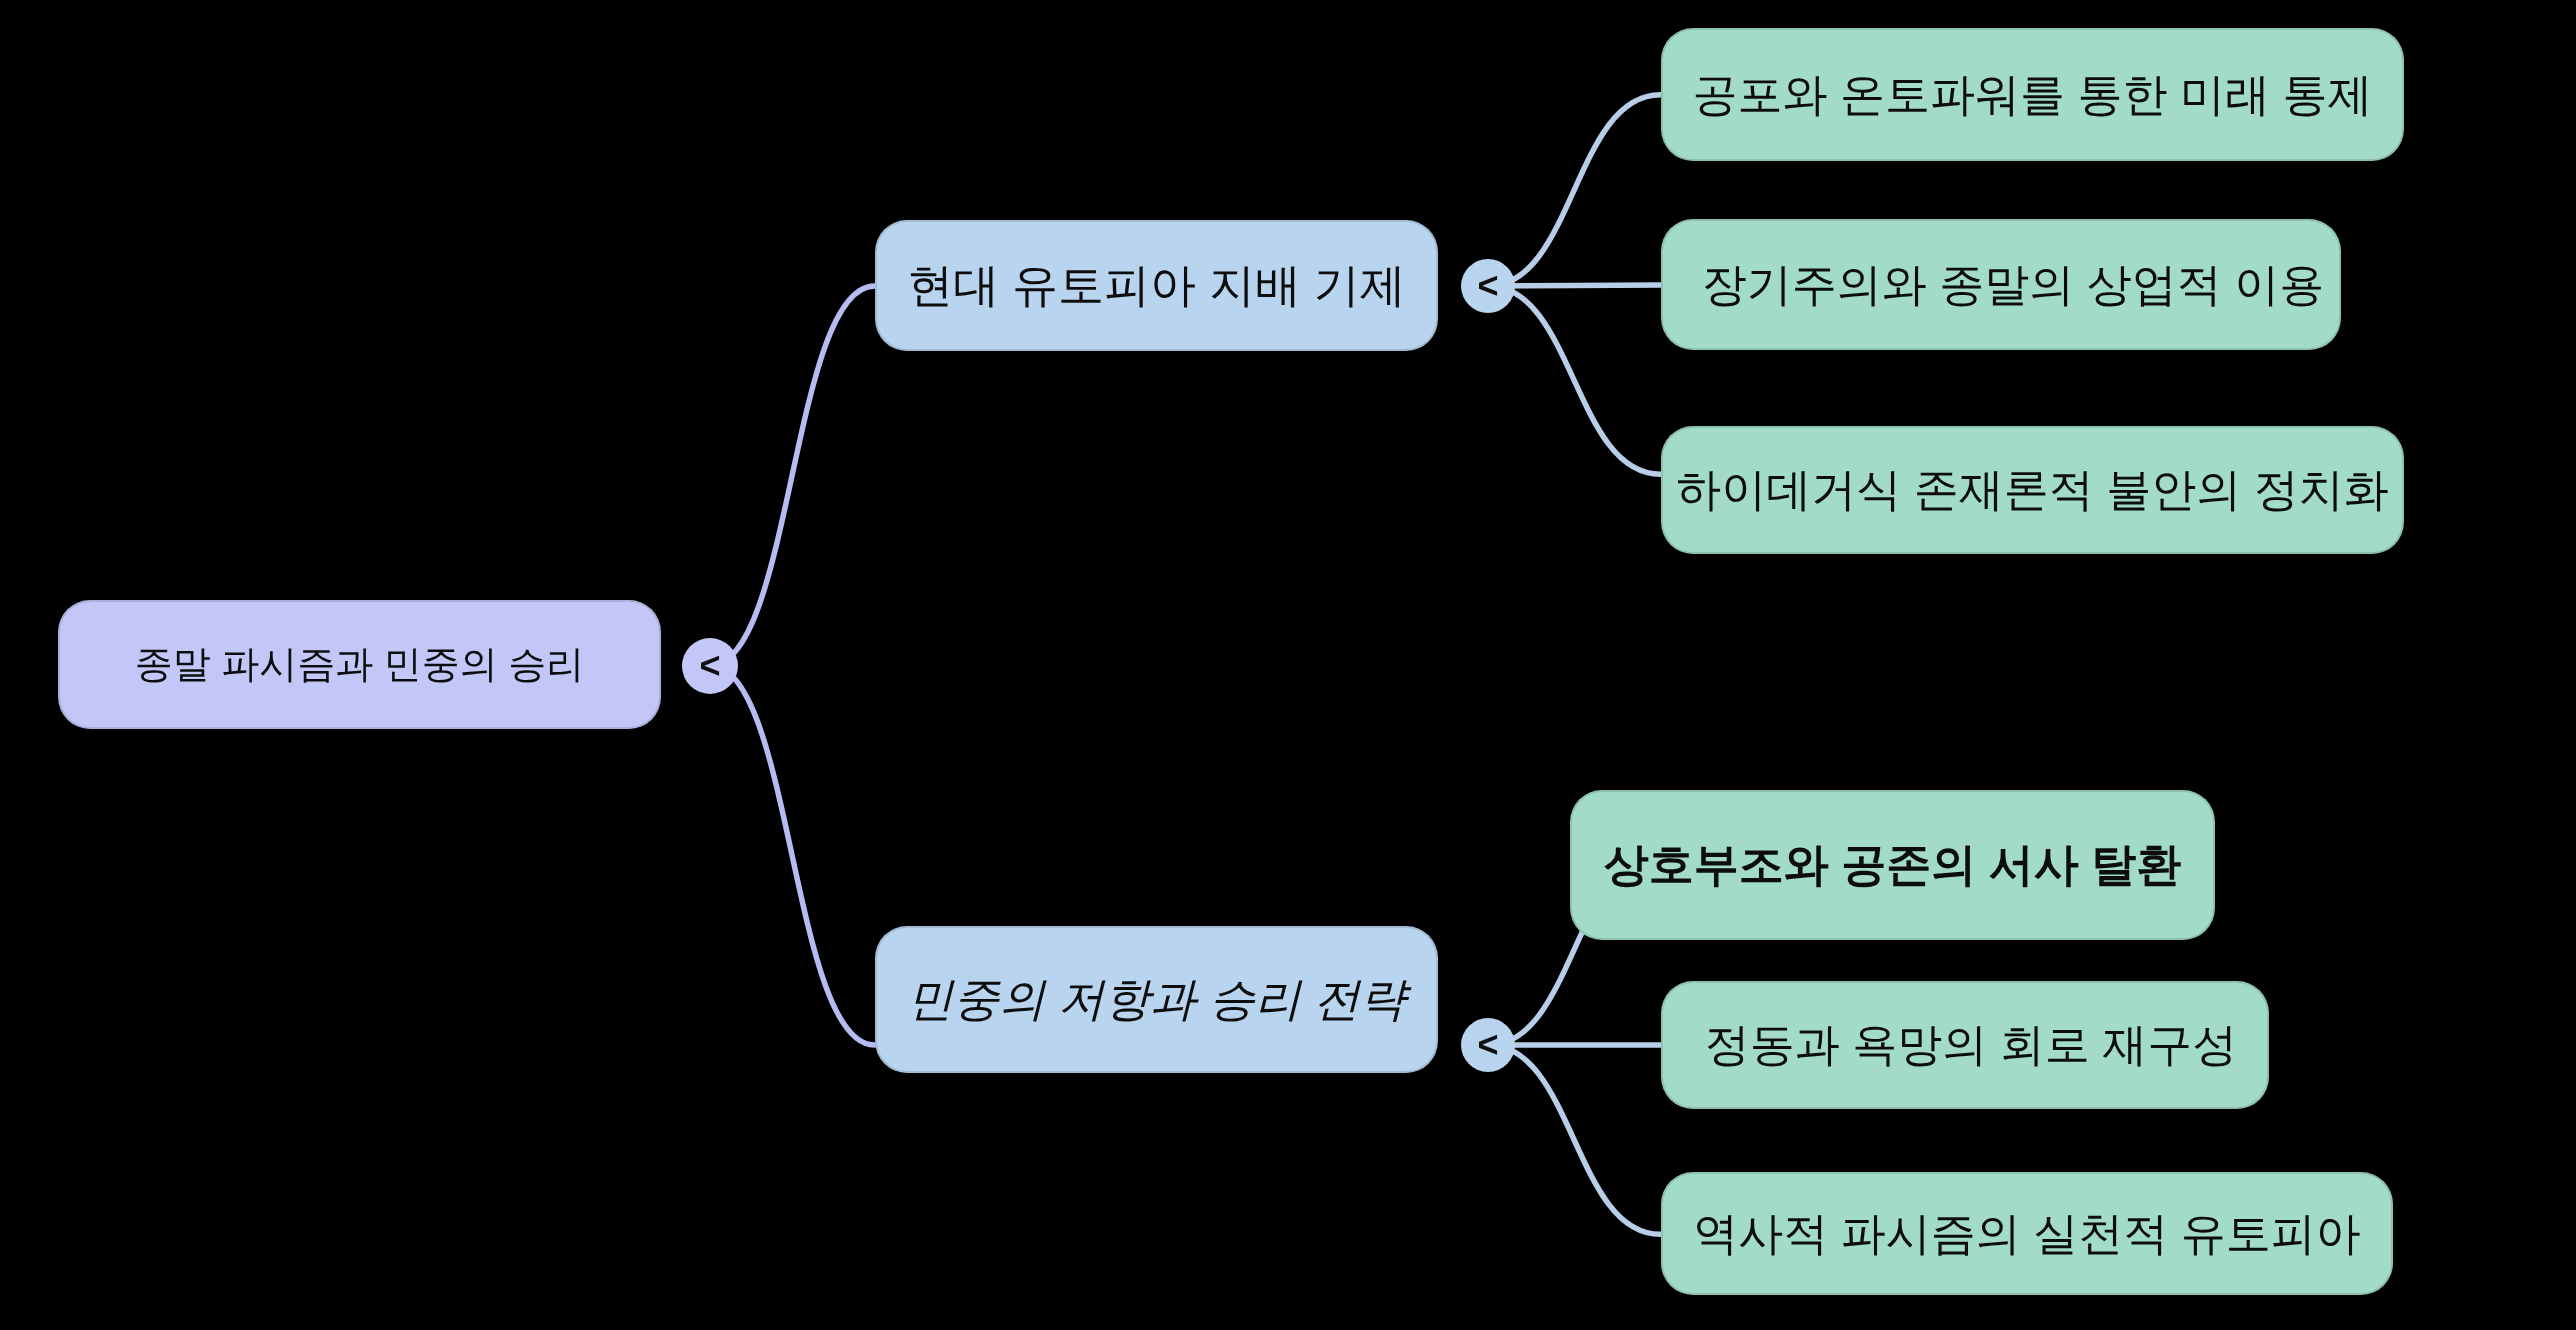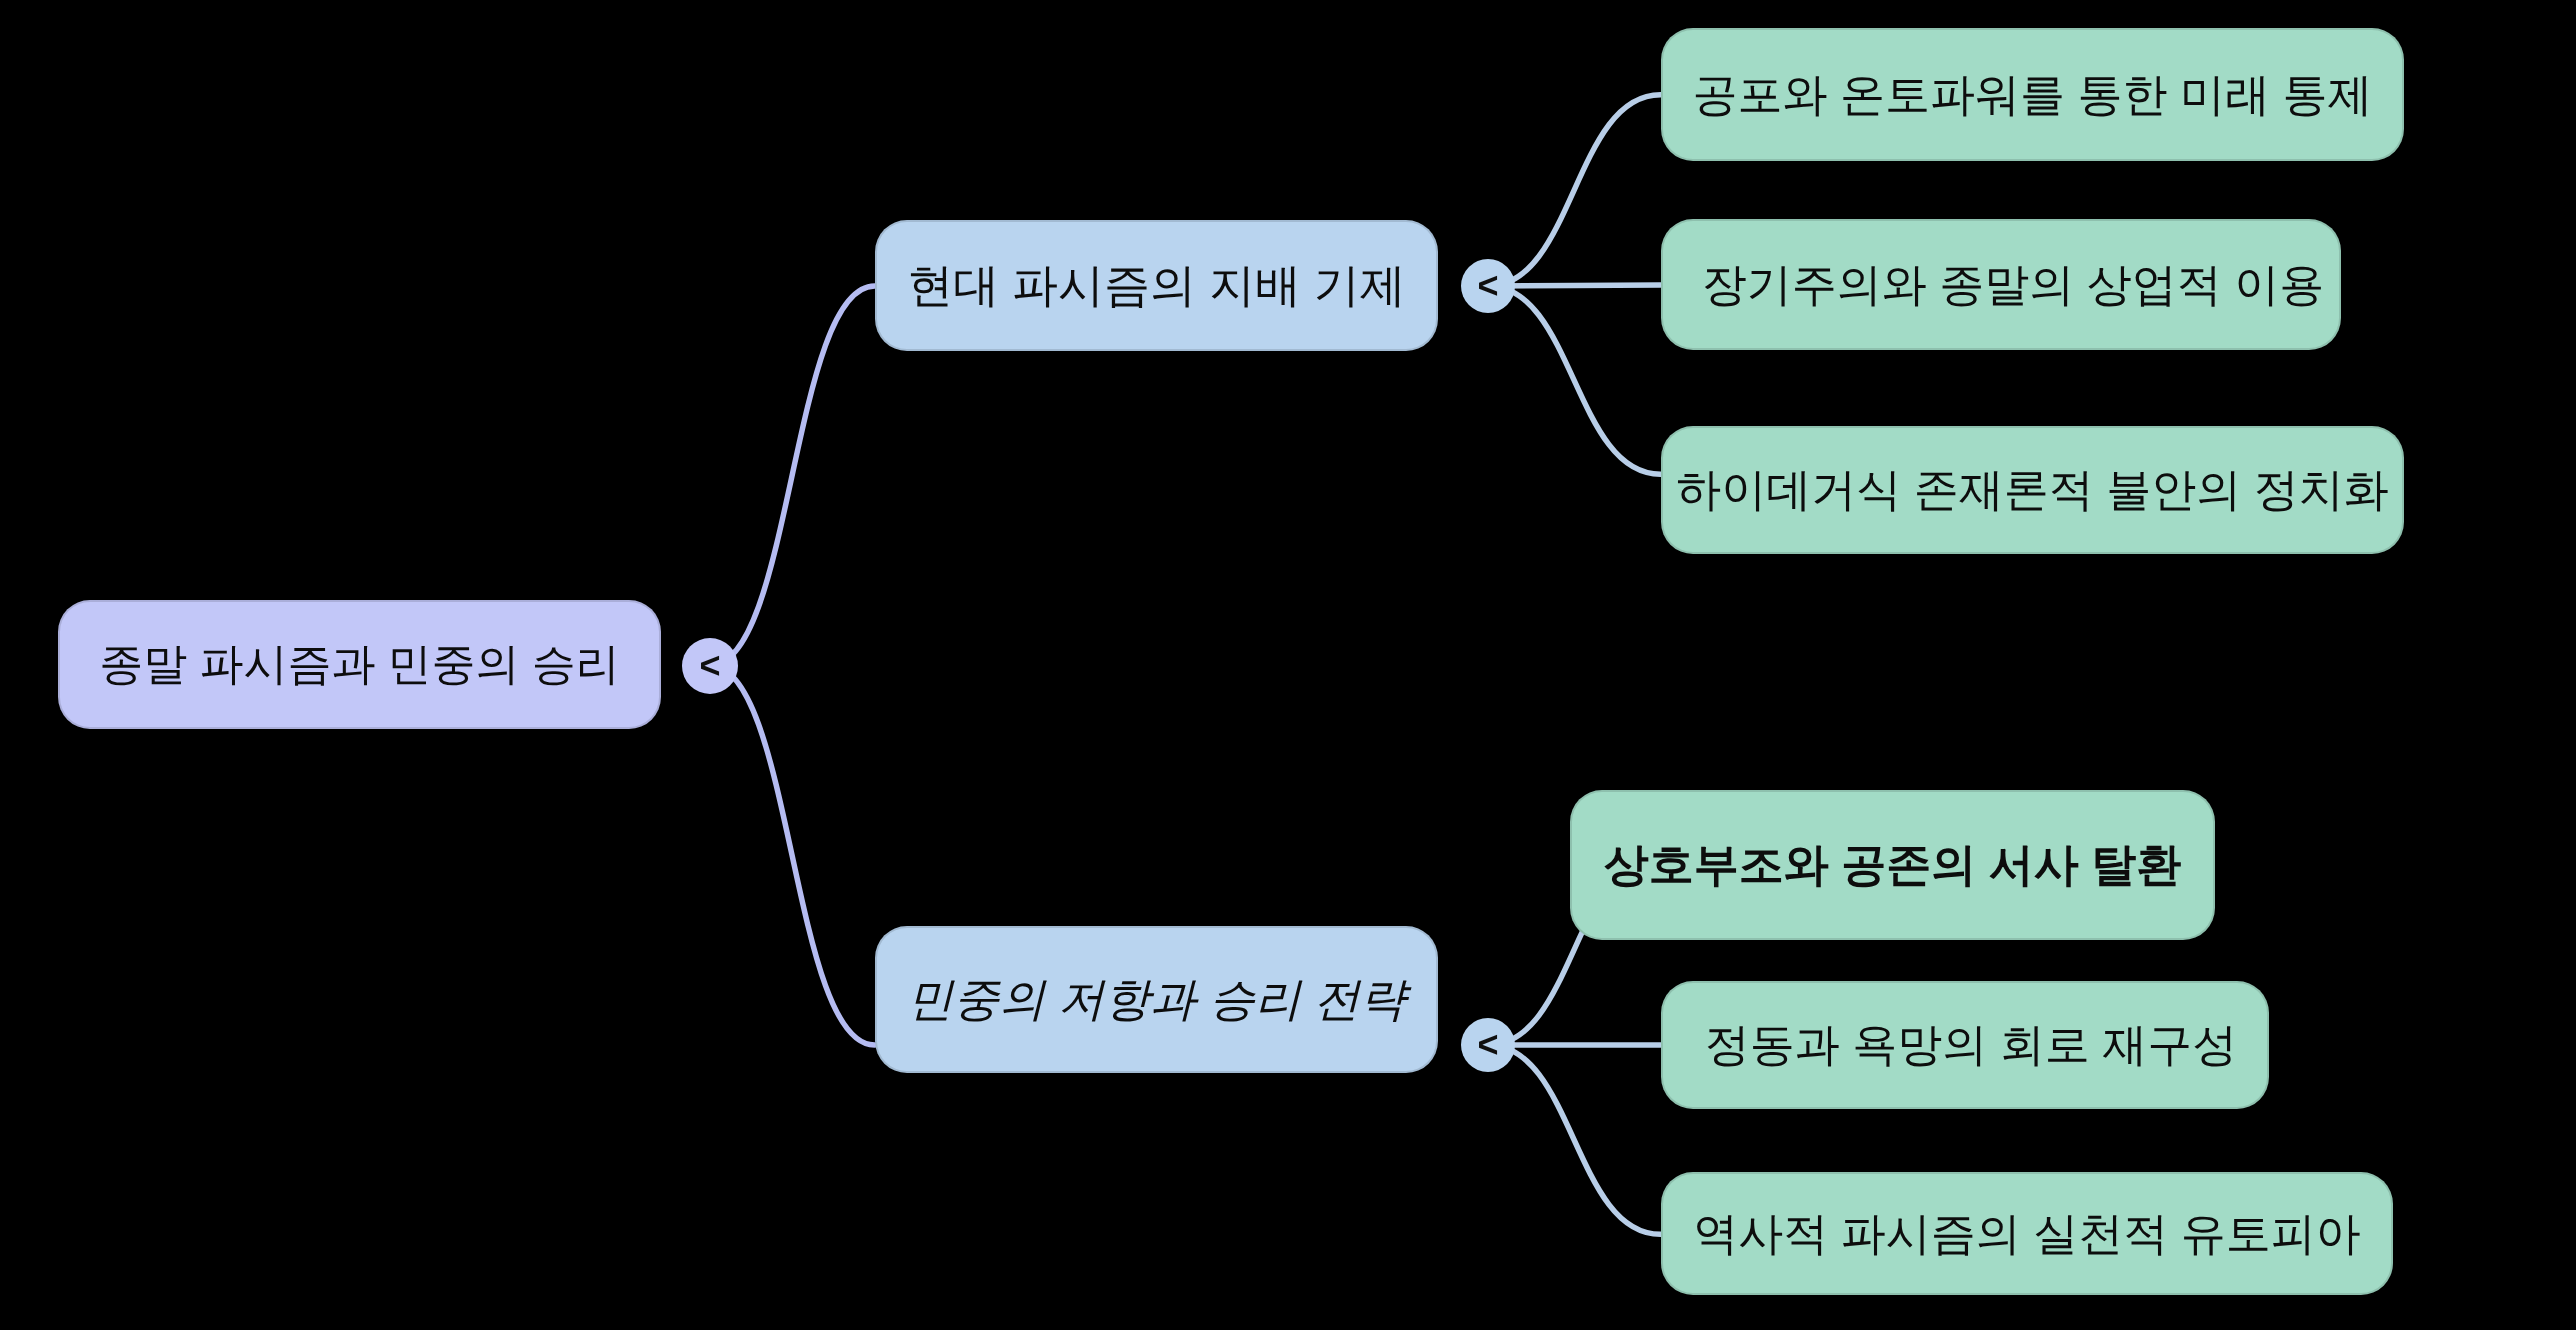--- a/index.html
+++ b/index.html
@@ -38,21 +38,21 @@
     justify-content: center;
     white-space: nowrap;
     color: var(--text, #0d0d0d);
     border-radius: 32px;
     box-sizing: border-box;
     border: 2px solid rgba(0,0,0,0.12);
     cursor: pointer;
   }
   .node-root {
     background: var(--root-fill, #c2c7f8);
-    font-size: 44px;
+    font-size: 38px;
   }
   .node-branch {
     background: var(--branch-fill, #b9d4ef);
     font-size: 46px;
   }
   .node-leaf {
     background: var(--leaf-fill, #a2dbc6);
     font-size: 45px;
   }
   .toggle {
@@ -88,21 +88,21 @@
     <path class="link link-branch" d="M1494,287 C1580,287 1580,286 1667,286"></path>
     <path class="link link-branch" d="M1494,287 C1580,287 1580,476 1667,476"></path>
     <path class="link link-branch" d="M1494,1049 C1580,1049 1580,858 1667,858"></path>
     <path class="link link-branch" d="M1494,1049 C1580,1049 1580,1049 1667,1049"></path>
     <path class="link link-branch" d="M1494,1049 C1580,1049 1580,1239 1667,1239"></path>
   </svg>
 
   <div class="node node-root" style="left:58px; top:600px; width:603px; height:129px;">종말 파시즘과 민중의 승리</div>
   <div class="toggle toggle-root">&lt;</div>
 
-  <div class="node node-branch" style="left:875px; top:220px; width:563px; height:131px;">현대 파시즘의 지배 기제</div>
+  <div class="node node-branch" style="left:875px; top:220px; width:563px; height:131px;">현대 유토피아 지배 기제</div>
   <div class="toggle toggle-branch toggle-b1">&lt;</div>
 
   <div class="node node-branch" style="left:875px; top:926px; width:563px; height:147px;font-style:italic;">민중의 저항과 승리 전략</div>
   <div class="toggle toggle-branch toggle-b2">&lt;</div>
 
   <div class="node node-leaf" style="left:1661px; top:28px; width:743px; height:133px;">공포와 온토파워를 통한 미래 통제</div>
   <div class="node node-leaf" style="left:1661px; top:219px; width:680px; height:131px;padding-left:24px;">장기주의와 종말의 상업적 이용</div>
   <div class="node node-leaf" style="left:1661px; top:426px; width:743px; height:128px;">하이데거식 존재론적 불안의 정치화</div>
 
   <div class="node node-leaf" style="left:1570px; top:790px; width:645px; height:150px;font-weight:bold;">상호부조와 공존의 서사 탈환</div>

